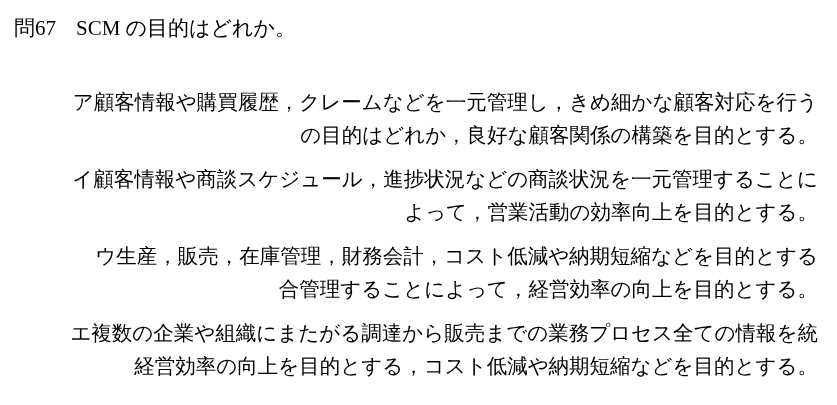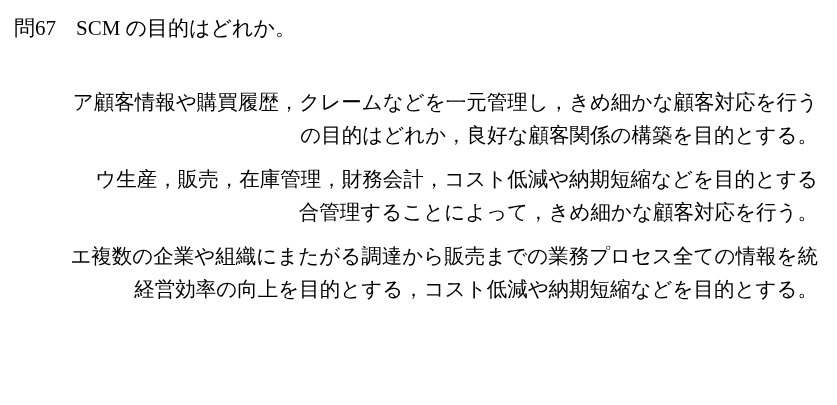--- a/index.html
+++ b/index.html
@@ -78,27 +78,31 @@
   <div class="choices">
 
     <div class="choice">
       <div class="choice-row">
         <span class="choice-label">ア</span><span class="choice-first">顧客情報や購買履歴，クレームなどを一元管理し，きめ細かな顧客対応を行う</span>
       </div>
       <div class="choice-cont">の目的はどれか，良好な顧客関係の構築を目的とする。</div>
     </div>
 
     <div class="choice">
+      <div class="choice-row">
+        <span class="choice-label">イ</span><span class="choice-first">顧客情報や商談スケジュール，進捗状況などの商談状況を一元管理することに</span>
+      </div>
+      <div class="choice-cont">よって，営業活動の効率向上を目的とする。</div>
     </div>
 
     <div class="choice">
       <div class="choice-row">
         <span class="choice-label">ウ</span><span class="choice-first">生産，販売，在庫管理，財務会計，コスト低減や納期短縮などを目的とする</span>
       </div>
-      <div class="choice-cont">合管理することによって，きめ細かな顧客対応を行う。</div>
+      <div class="choice-cont">合管理することによって，経営効率の向上を目的とする。</div>
     </div>
 
     <div class="choice">
       <div class="choice-row">
         <span class="choice-label">エ</span><span class="choice-first">複数の企業や組織にまたがる調達から販売までの業務プロセス全ての情報を統</span>
       </div>
       <div class="choice-cont">経営効率の向上を目的とする，コスト低減や納期短縮などを目的とする。</div>
     </div>
 
   </div>

